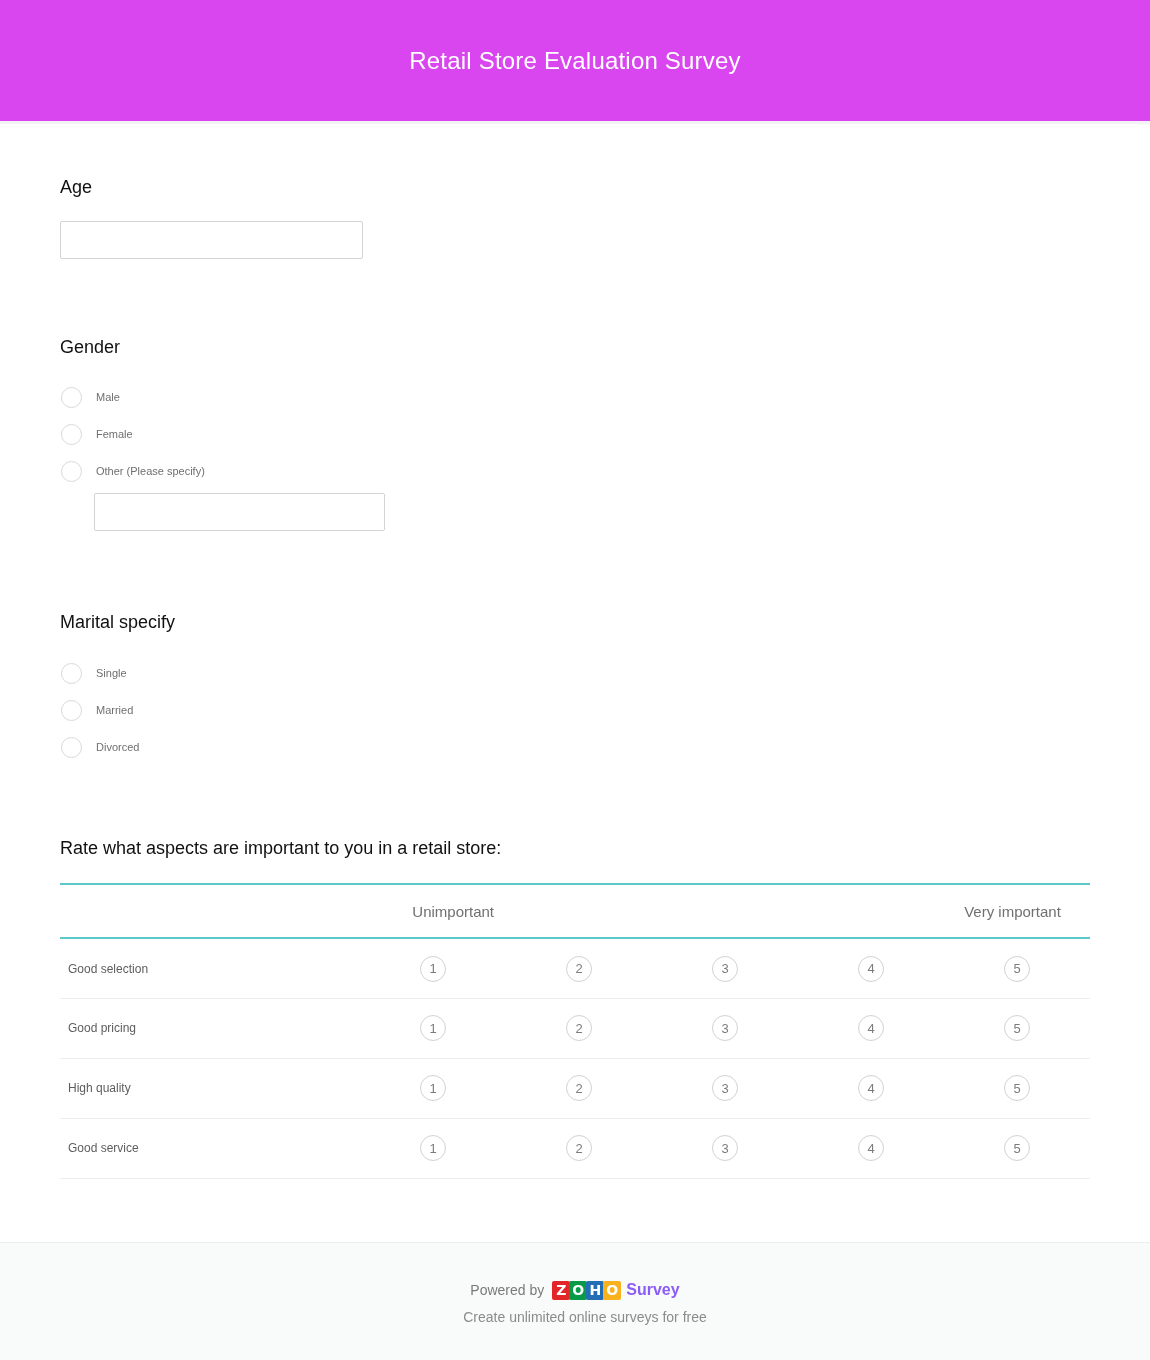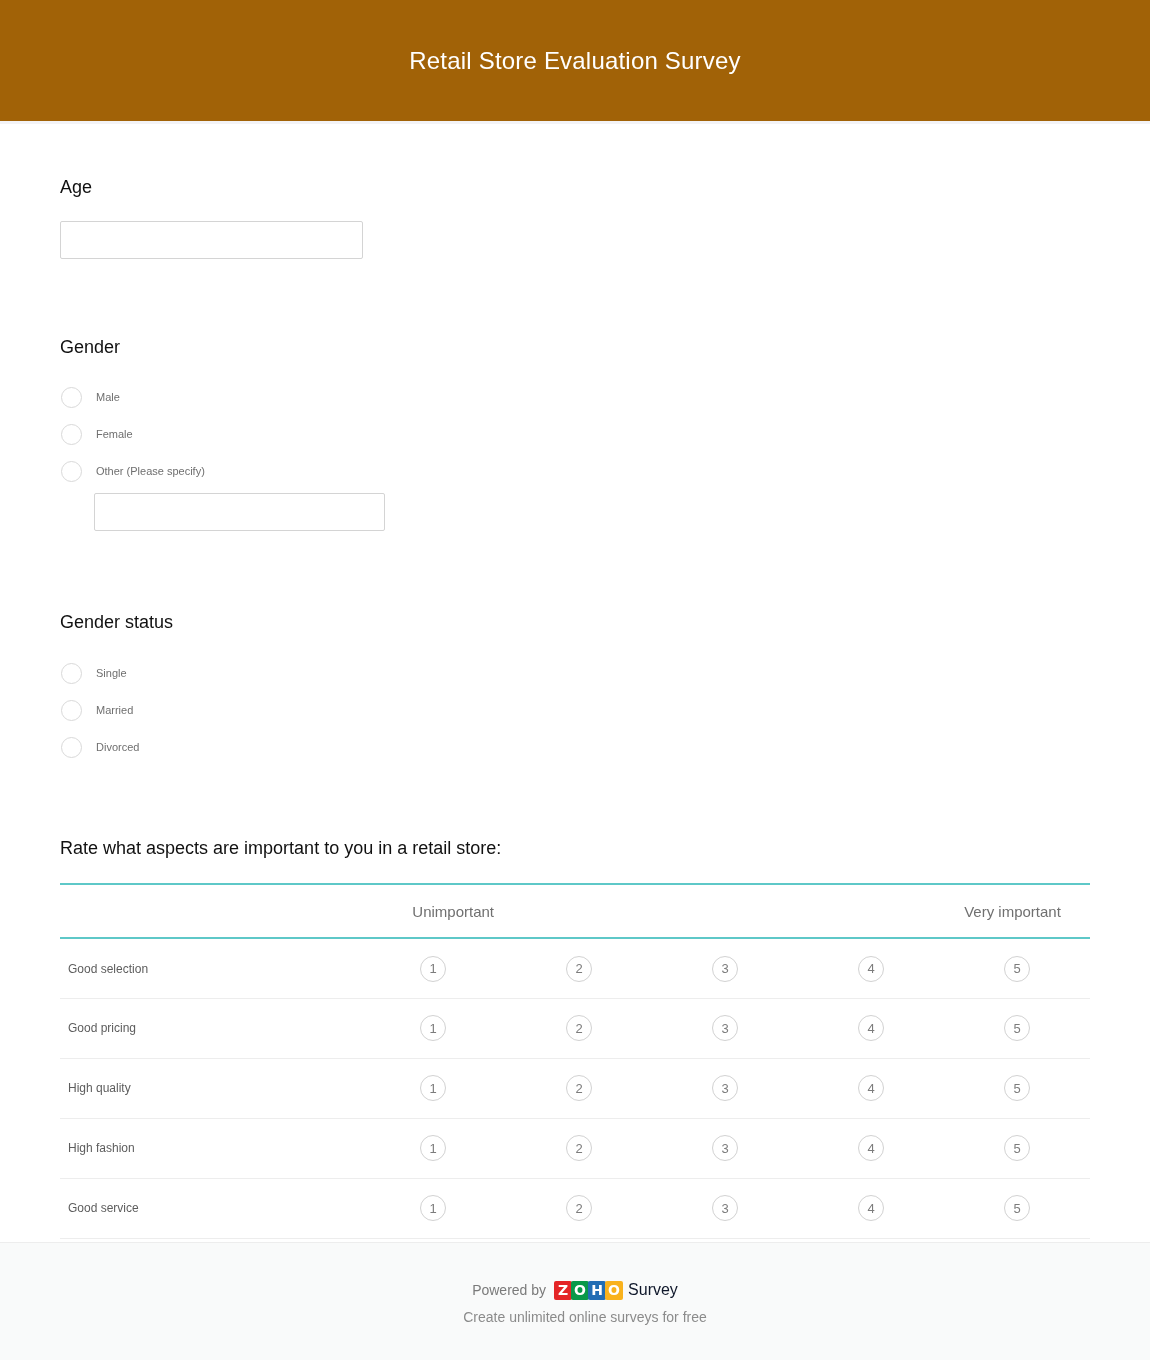--- a/index.html
+++ b/index.html
@@ -14,21 +14,21 @@
     height: 1360px;
     font-family: "Liberation Sans", "DejaVu Sans", sans-serif;
     overflow: hidden;
     position: relative;
   }
 
   
   .survey-header {
     width: 100%;
     height: 121px;
-    background: #a16207;
+    background: #d946ef;
     display: flex;
     align-items: center;
     justify-content: center;
   }
   .survey-title {
     color: #ffffff;
     font-size: 24px;
     font-weight: 400;
     letter-spacing: 0.2px;
     line-height: 1;
@@ -196,22 +196,22 @@
     font-family: "DejaVu Sans", sans-serif;
     border-radius: 2px;
     margin-right: -1px;
   }
   .zoho-z { background: #e42527; }
   .zoho-o1 { background: #089949; }
   .zoho-h { background: #226db4; }
   .zoho-o2 { background: #f9b21d; }
   .survey-word {
     font-size: 16px;
-    font-weight: normal;
-    color: #0f172a;
+    font-weight: bold;
+    color: #8b5cf6;
     margin-left: 6px;
     line-height: 1;
   }
   .footer-sub {
     margin-top: 9px;
     font-size: 14px;
     color: #8b8b8b;
     line-height: 1;
     margin-left: 20px;
   }
@@ -250,21 +250,21 @@
         <span class="option-label">Other (Please specify)</span>
       </div>
 
       <div class="sub-input-wrap">
         <input class="text-input" type="text" value="" style="">
       </div>
     </div>
   </div>
 
   <div class="question-block q-marital">
-    <div class="question-title">Gender status</div>
+    <div class="question-title">Marital specify</div>
     <div class="options">
 
       <div class="option-row">
         <span class="radio-circle"></span>
         <span class="option-label">Single</span>
       </div>
 
       <div class="option-row">
         <span class="radio-circle"></span>
         <span class="option-label">Married</span>
@@ -311,28 +311,20 @@
             </tr>
             <tr>
               <td class="row-label">High quality</td>
               <td class="scale-cell"><span class="scale-circle">1</span></td>
               <td class="scale-cell"><span class="scale-circle">2</span></td>
               <td class="scale-cell"><span class="scale-circle">3</span></td>
               <td class="scale-cell"><span class="scale-circle">4</span></td>
               <td class="scale-cell"><span class="scale-circle">5</span></td>
             </tr>
             <tr>
-              <td class="row-label">High fashion</td>
-              <td class="scale-cell"><span class="scale-circle">1</span></td>
-              <td class="scale-cell"><span class="scale-circle">2</span></td>
-              <td class="scale-cell"><span class="scale-circle">3</span></td>
-              <td class="scale-cell"><span class="scale-circle">4</span></td>
-              <td class="scale-cell"><span class="scale-circle">5</span></td>
-            </tr>
-            <tr>
               <td class="row-label">Good service</td>
               <td class="scale-cell"><span class="scale-circle">1</span></td>
               <td class="scale-cell"><span class="scale-circle">2</span></td>
               <td class="scale-cell"><span class="scale-circle">3</span></td>
               <td class="scale-cell"><span class="scale-circle">4</span></td>
               <td class="scale-cell"><span class="scale-circle">5</span></td>
             </tr>
           </tbody>
       </table>
     </div>

